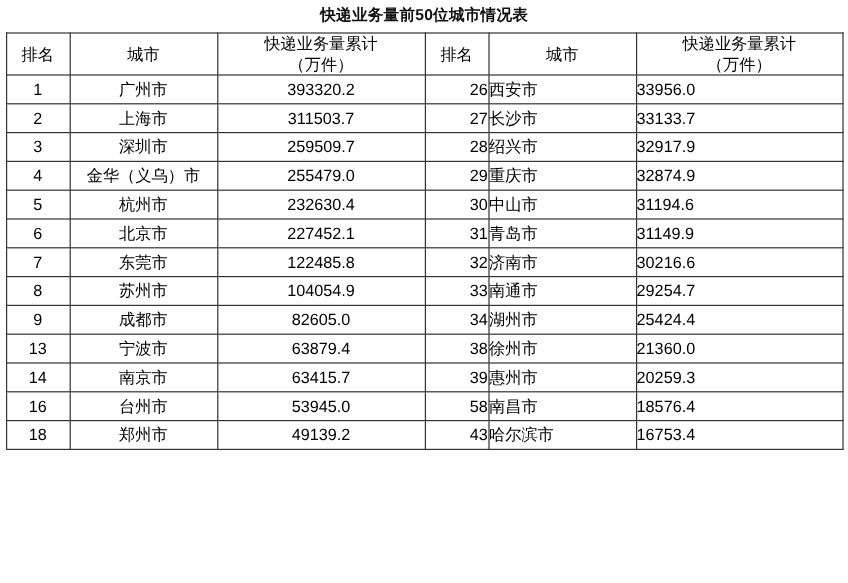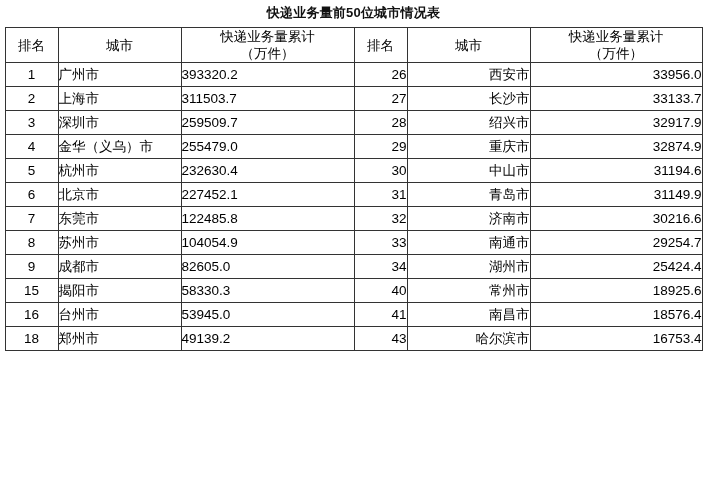--- a/index.html
+++ b/index.html
@@ -50,25 +50,25 @@
     font-size: 13.5px;
     height: 43px;
     text-align: center;
     vertical-align: middle;
   }
   .hdr-two-line {
     display: block;
     line-height: 17px;
   }
   .col-rank   { width: 52px;  text-align: center; }
-  .col-city   { width: 122px; text-align: left; }
-  .col-val    { width: 172px; text-align: left; padding-right: 6px; }
+  .col-city   { width: 122px; text-align: center; }
+  .col-val    { width: 172px; text-align: center; padding-right: 6px; }
   .col-rank2  { width: 52px;  text-align: right; }
-  .col-city2  { width: 122px; text-align: right; }
-  .col-val2   { width: 171px; text-align: right; padding-right: 6px; }
+  .col-city2  { width: 122px; text-align: left; }
+  .col-val2   { width: 171px; padding-right: 6px; }
 </style>
 </head>
 <body>
 
 <div id="page">
 
   <div class="title">快递业务量前50位城市情况表</div>
 
   <table class="main">
     <thead>
@@ -154,32 +154,40 @@
         </tr>
         <tr>
           <td class="col-rank">9</td>
           <td class="col-city">成都市</td>
           <td class="col-val">82605.0</td>
           <td class="col-rank2">34</td>
           <td class="col-city2">湖州市</td>
           <td class="col-val2">25424.4</td>
         </tr>
         <tr>
-          <td class="col-rank">15</td>
-          <td class="col-city">揭阳市</td>
-          <td class="col-val">58330.3</td>
-          <td class="col-rank2">40</td>
-          <td class="col-city2">常州市</td>
-          <td class="col-val2">18925.6</td>
+          <td class="col-rank">13</td>
+          <td class="col-city">宁波市</td>
+          <td class="col-val">63879.4</td>
+          <td class="col-rank2">38</td>
+          <td class="col-city2">徐州市</td>
+          <td class="col-val2">21360.0</td>
+        </tr>
+        <tr>
+          <td class="col-rank">14</td>
+          <td class="col-city">南京市</td>
+          <td class="col-val">63415.7</td>
+          <td class="col-rank2">39</td>
+          <td class="col-city2">惠州市</td>
+          <td class="col-val2">20259.3</td>
         </tr>
         <tr>
           <td class="col-rank">16</td>
           <td class="col-city">台州市</td>
           <td class="col-val">53945.0</td>
-          <td class="col-rank2">41</td>
+          <td class="col-rank2">58</td>
           <td class="col-city2">南昌市</td>
           <td class="col-val2">18576.4</td>
         </tr>
         <tr>
           <td class="col-rank">18</td>
           <td class="col-city">郑州市</td>
           <td class="col-val">49139.2</td>
           <td class="col-rank2">43</td>
           <td class="col-city2">哈尔滨市</td>
           <td class="col-val2">16753.4</td>

